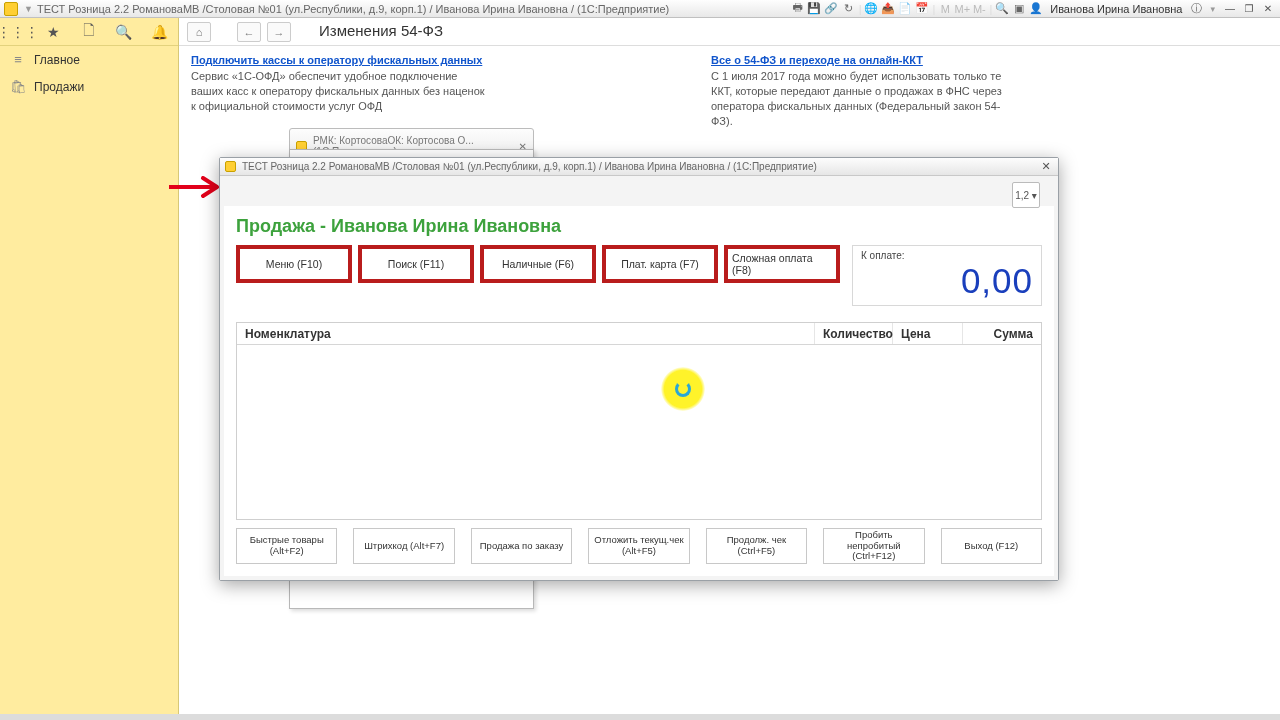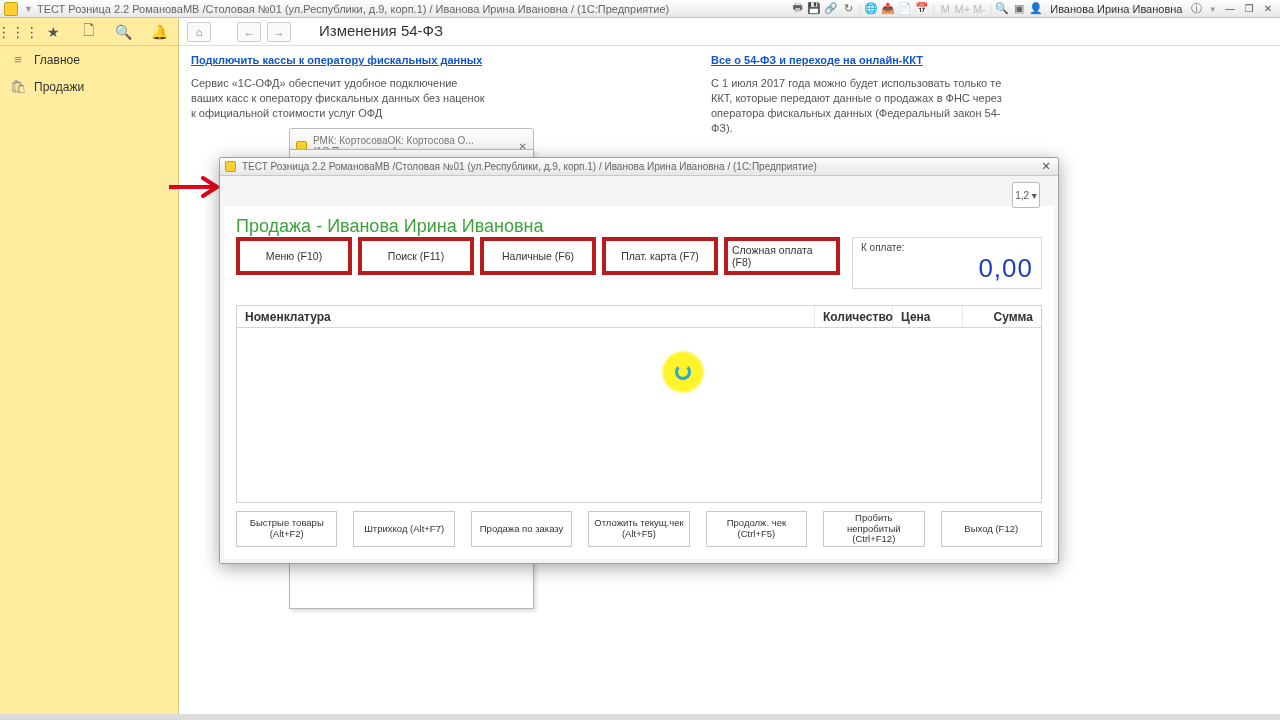--- a/index.html
+++ b/index.html
@@ -20,43 +20,43 @@
   .sb-tool{width:18px;height:18px;display:flex;align-items:center;justify-content:center;color:#555;font-size:14px}
   .sb-item{display:flex;align-items:center;padding:6px 10px;gap:8px;color:#333;font-size:12px}
   .sb-ic{width:16px;text-align:center;color:#888;font-size:13px}
 
   .main{flex:1;position:relative;background:#fff}
   .nav{height:28px;border-bottom:1px solid #ddd;display:flex;align-items:center;padding:0 8px;gap:6px}
   .navbtn{width:24px;height:20px;border:1px solid #ccc;border-radius:2px;background:#fafafa;display:flex;align-items:center;justify-content:center;color:#777;font-size:11px}
   .headline{position:absolute;left:140px;top:4px;font-size:15px;color:#333}
   .info{display:flex;padding:8px 12px;gap:40px;font-size:11px}
   .info a{color:#1155cc;text-decoration:underline;font-weight:bold}
-  .info p{color:#555;margin-top:10px;line-height:1.35;max-width:300px}
+  .info p{color:#555;margin-top:3px;line-height:1.35;max-width:300px}
   .info-col{flex:none}
 
   .bg-tab{position:absolute;left:110px;top:110px;width:245px;height:22px;background:linear-gradient(#fdfdfd,#e9e9e9);border:1px solid #bcbcbc;border-radius:3px 3px 0 0;display:flex;align-items:center;padding:17px 6px;font-size:10px;color:#777}
   .bg-tab .tb-logo{width:11px;height:11px}
   .bg-tab-x{margin-left:auto;color:#777}
   .bg-win{position:absolute;left:110px;top:131px;width:245px;height:460px;border:1px solid #b8b8b8;background:#fff;box-shadow:2px 2px 4px rgba(0,0,0,.15)}
 
   .arrow{position:absolute;left:-10px;top:158px;width:50px;height:22px}
   .arrow svg{width:50px;height:22px}
 
   .dlg{position:absolute;left:40px;top:139px;width:840px;background:#fff;border:1px solid #9aa0a6;box-shadow:0 4px 18px rgba(0,0,0,.35);border-radius:2px}
   .dlg-title{height:18px;background:linear-gradient(#fdfdfd,#e6e6e6);border-bottom:1px solid #c8c8c8;display:flex;align-items:center;padding:0 5px;font-size:10px;color:#666}
   .dlg-title .tb-logo{width:11px;height:11px}
   .dlg-close{margin-left:auto;width:14px;text-align:center;color:#555;font-size:11px}
   .dlg-body{padding:10px 12px 12px;border:4px solid #f4f4f4;border-top-width:30px;position:relative}
-  .dlg-heading{color:#3da23d;font-size:18px;font-weight:normal;}
+  .dlg-heading{color:#3da23d;font-size:18px;font-weight:bold;margin-bottom:8px}
   .sel-ic{position:absolute;right:14px;top:-24px;width:28px;height:26px;border:1px solid #bbb;border-radius:2px;background:#fff;display:flex;align-items:center;justify-content:center;font-size:10px;color:#555}
   .row1{display:flex;gap:6px;align-items:stretch}
   .bigbtn{flex:0 0 116px;height:38px;border:4px solid #b91c1c;background:#fff;display:flex;align-items:center;justify-content:center;font-size:10.5px;color:#333;padding:0 4px}
   .total-box{flex:1;border:1px solid #d8d8d8;margin-left:6px;padding:4px 8px;display:flex;flex-direction:column}
   .total-lbl{font-size:10px;color:#444}
-  .total-val{font-size:26px;color:#1a3fbc;text-align:right;font-weight:500;letter-spacing:1px}
+  .total-val{font-size:35px;color:#1a3fbc;text-align:right;font-weight:500;letter-spacing:1px}
   .grid{margin-top:16px;border:1px solid #cfcfcf;height:198px;position:relative;background:#fff}
   .grid-head{display:flex;background:#fff;border-bottom:1px solid #d6d6d6;height:22px;align-items:center;font-size:12px;color:#333}
   .gh{padding:0 8px;border-right:1px solid #e6e6e6;height:100%;display:flex;align-items:center;font-weight:bold}
   .gh1{flex:1}
   .gh2{width:78px}
   .gh3{width:70px}
   .gh4{width:78px;border-right:none;justify-content:flex-end}
   .spinner{position:absolute;left:424px;top:44px;width:44px;height:44px;border-radius:50%;background:radial-gradient(circle,#fff32a 0%,#fff32a 60%,rgba(255,243,42,0) 72%);display:flex;align-items:center;justify-content:center}
   .ring{width:16px;height:16px;border:3px solid #2aa7d6;border-top-color:transparent;border-radius:50%}
   .row2{display:flex;gap:16px;margin-top:8px}

